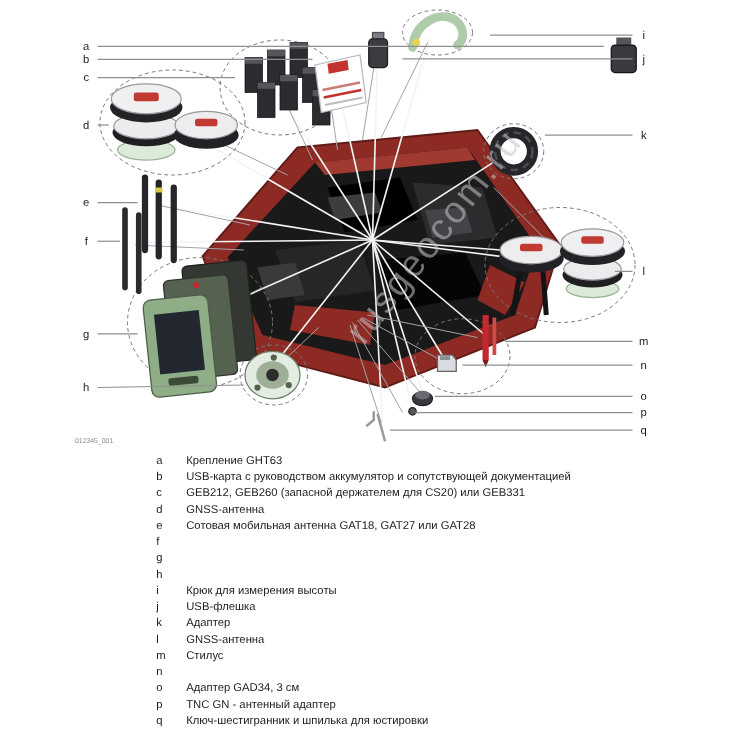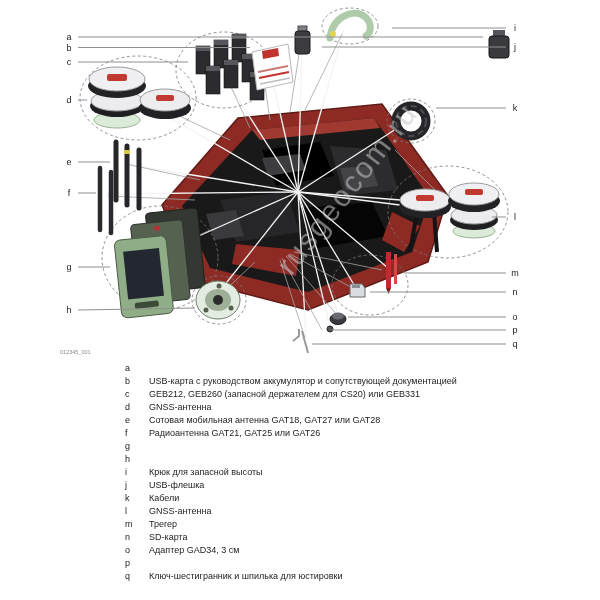--- a/index.html
+++ b/index.html
@@ -274,77 +274,77 @@
       <text class="callout-letter" x="515" y="347" text-anchor="middle">q</text>
     </g>
 
     <text class="figure-id" x="60" y="354">012345_001</text>
   </svg>
   </div>
 
   <div class="legend">
       <div class="legend-row">
         <span class="legend-letter">a</span>
+        <span class="legend-text">Крепление GHT63</span>
       </div>
       <div class="legend-row">
         <span class="legend-letter">b</span>
         <span class="legend-text">USB-карта с руководством аккумулятор и сопутствующей документацией</span>
       </div>
       <div class="legend-row">
         <span class="legend-letter">c</span>
         <span class="legend-text">GEB212, GEB260 (запасной держателем для CS20) или GEB331</span>
       </div>
       <div class="legend-row">
         <span class="legend-letter">d</span>
         <span class="legend-text">GNSS-антенна</span>
       </div>
       <div class="legend-row">
         <span class="legend-letter">e</span>
         <span class="legend-text">Сотовая мобильная антенна GAT18, GAT27 или GAT28</span>
       </div>
       <div class="legend-row">
         <span class="legend-letter">f</span>
-        <span class="legend-text">Радиоантенна GAT21, GAT25 или GAT26</span>
       </div>
       <div class="legend-row">
         <span class="legend-letter">g</span>
       </div>
       <div class="legend-row">
         <span class="legend-letter">h</span>
       </div>
       <div class="legend-row">
         <span class="legend-letter">i</span>
-        <span class="legend-text">Крюк для запасной высоты</span>
+        <span class="legend-text">Крюк для измерения высоты</span>
       </div>
       <div class="legend-row">
         <span class="legend-letter">j</span>
         <span class="legend-text">USB-флешка</span>
       </div>
       <div class="legend-row">
         <span class="legend-letter">k</span>
-        <span class="legend-text">Кабели</span>
+        <span class="legend-text">Адаптер</span>
       </div>
       <div class="legend-row">
         <span class="legend-letter">l</span>
         <span class="legend-text">GNSS-антенна</span>
       </div>
       <div class="legend-row">
         <span class="legend-letter">m</span>
-        <span class="legend-text">Трегер</span>
+        <span class="legend-text">Стилус</span>
       </div>
       <div class="legend-row">
         <span class="legend-letter">n</span>
-        <span class="legend-text">SD-карта</span>
       </div>
       <div class="legend-row">
         <span class="legend-letter">o</span>
         <span class="legend-text">Адаптер GAD34, 3 см</span>
       </div>
       <div class="legend-row">
         <span class="legend-letter">p</span>
+        <span class="legend-text">TNC GN - антенный адаптер</span>
       </div>
       <div class="legend-row">
         <span class="legend-letter">q</span>
         <span class="legend-text">Ключ-шестигранник и шпилька для юстировки</span>
       </div>
     </div>
 
 </div>
 
 </body></html>

